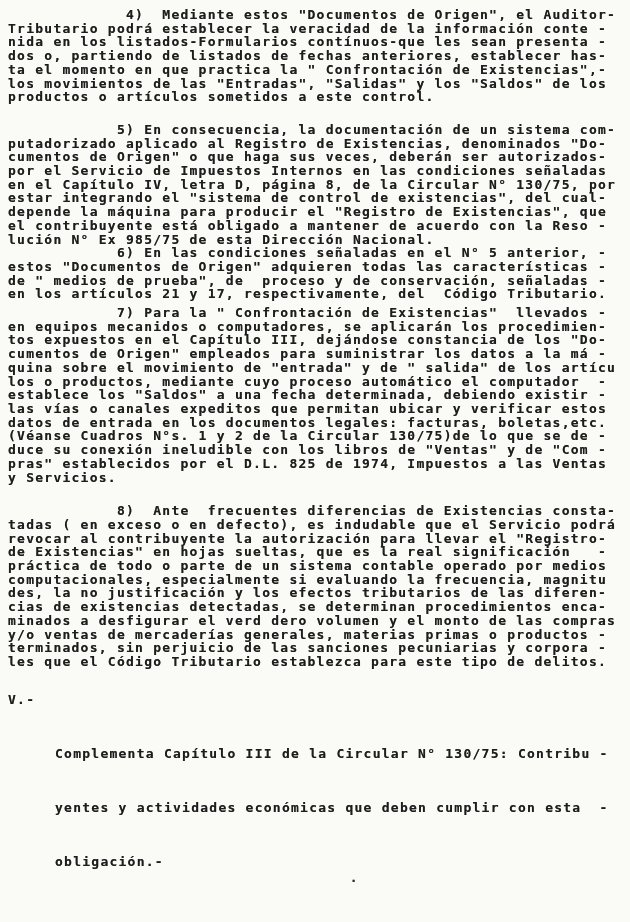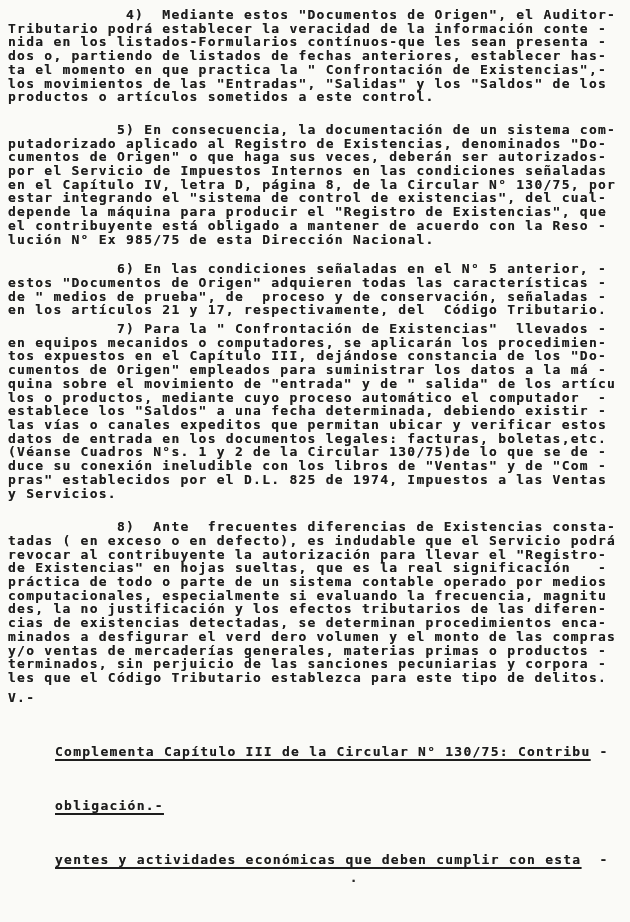--- a/index.html
+++ b/index.html
@@ -19,37 +19,36 @@
     line-height: 13.7px;
     letter-spacing: 1.25px;
     color: #1d1d1d;
     text-shadow: 0 0 0.5px rgba(20,20,20,0.55);
   }
   .para {
     white-space: pre;
     margin: 0;
   }
   .mb-a { margin-bottom: 19px; }
-  .mb-b { margin-bottom: 16px; }
+  .mb-b { margin-bottom: 0; }
   .mb-c { margin-bottom: 5px; }
   .mb-d { margin-bottom: 20px; }
-  .mb-e { margin-bottom: 4px; }
+  .mb-e { margin-bottom: 22px; }
   .heading {
     position: relative;
     padding-left: 47px;
     line-height: 18px;
     margin-bottom: 5px;
     white-space: pre;
   }
   .heading .marker {
     position: absolute;
     left: 0; top: 0;
   }
   .heading .u {
-    text-decoration: underline;
     text-decoration-thickness: 1.5px;
     text-underline-offset: 2.5px;
   }
   .stray {
     position: absolute;
     left: 350px; top: 872px;
     font-size: 12px;
     color: #2a2a2a;
   }
 </style>
@@ -104,19 +103,19 @@
 des, la no justificación y los efectos tributarios de las diferen-
 cias de existencias detectadas, se determinan procedimientos enca-
 minados a desfigurar el verd dero volumen y el monto de las compras
 y/o ventas de mercaderías generales, materias primas o productos -
 terminados, sin perjuicio de las sanciones pecuniarias y corpora -
 les que el Código Tributario establezca para este tipo de delitos.</div>
 
   <div class="heading">
     <span class="marker">V.-</span>
     <div><span class="u">Complementa Capítulo III de la Circular N° 130/75: Contribu</span><span> -</span></div>
+    <div><span class="u">yentes y actividades económicas que deben cumplir con esta</span><span>  -</span></div>
     <div><span class="u">obligación.-</span><span></span></div>
-    <div><span class="u">yentes y actividades económicas que deben cumplir con esta</span><span>  -</span></div>
   </div>
 
   <div class="stray">.</div>
 
 </div>
 
 </body></html>

